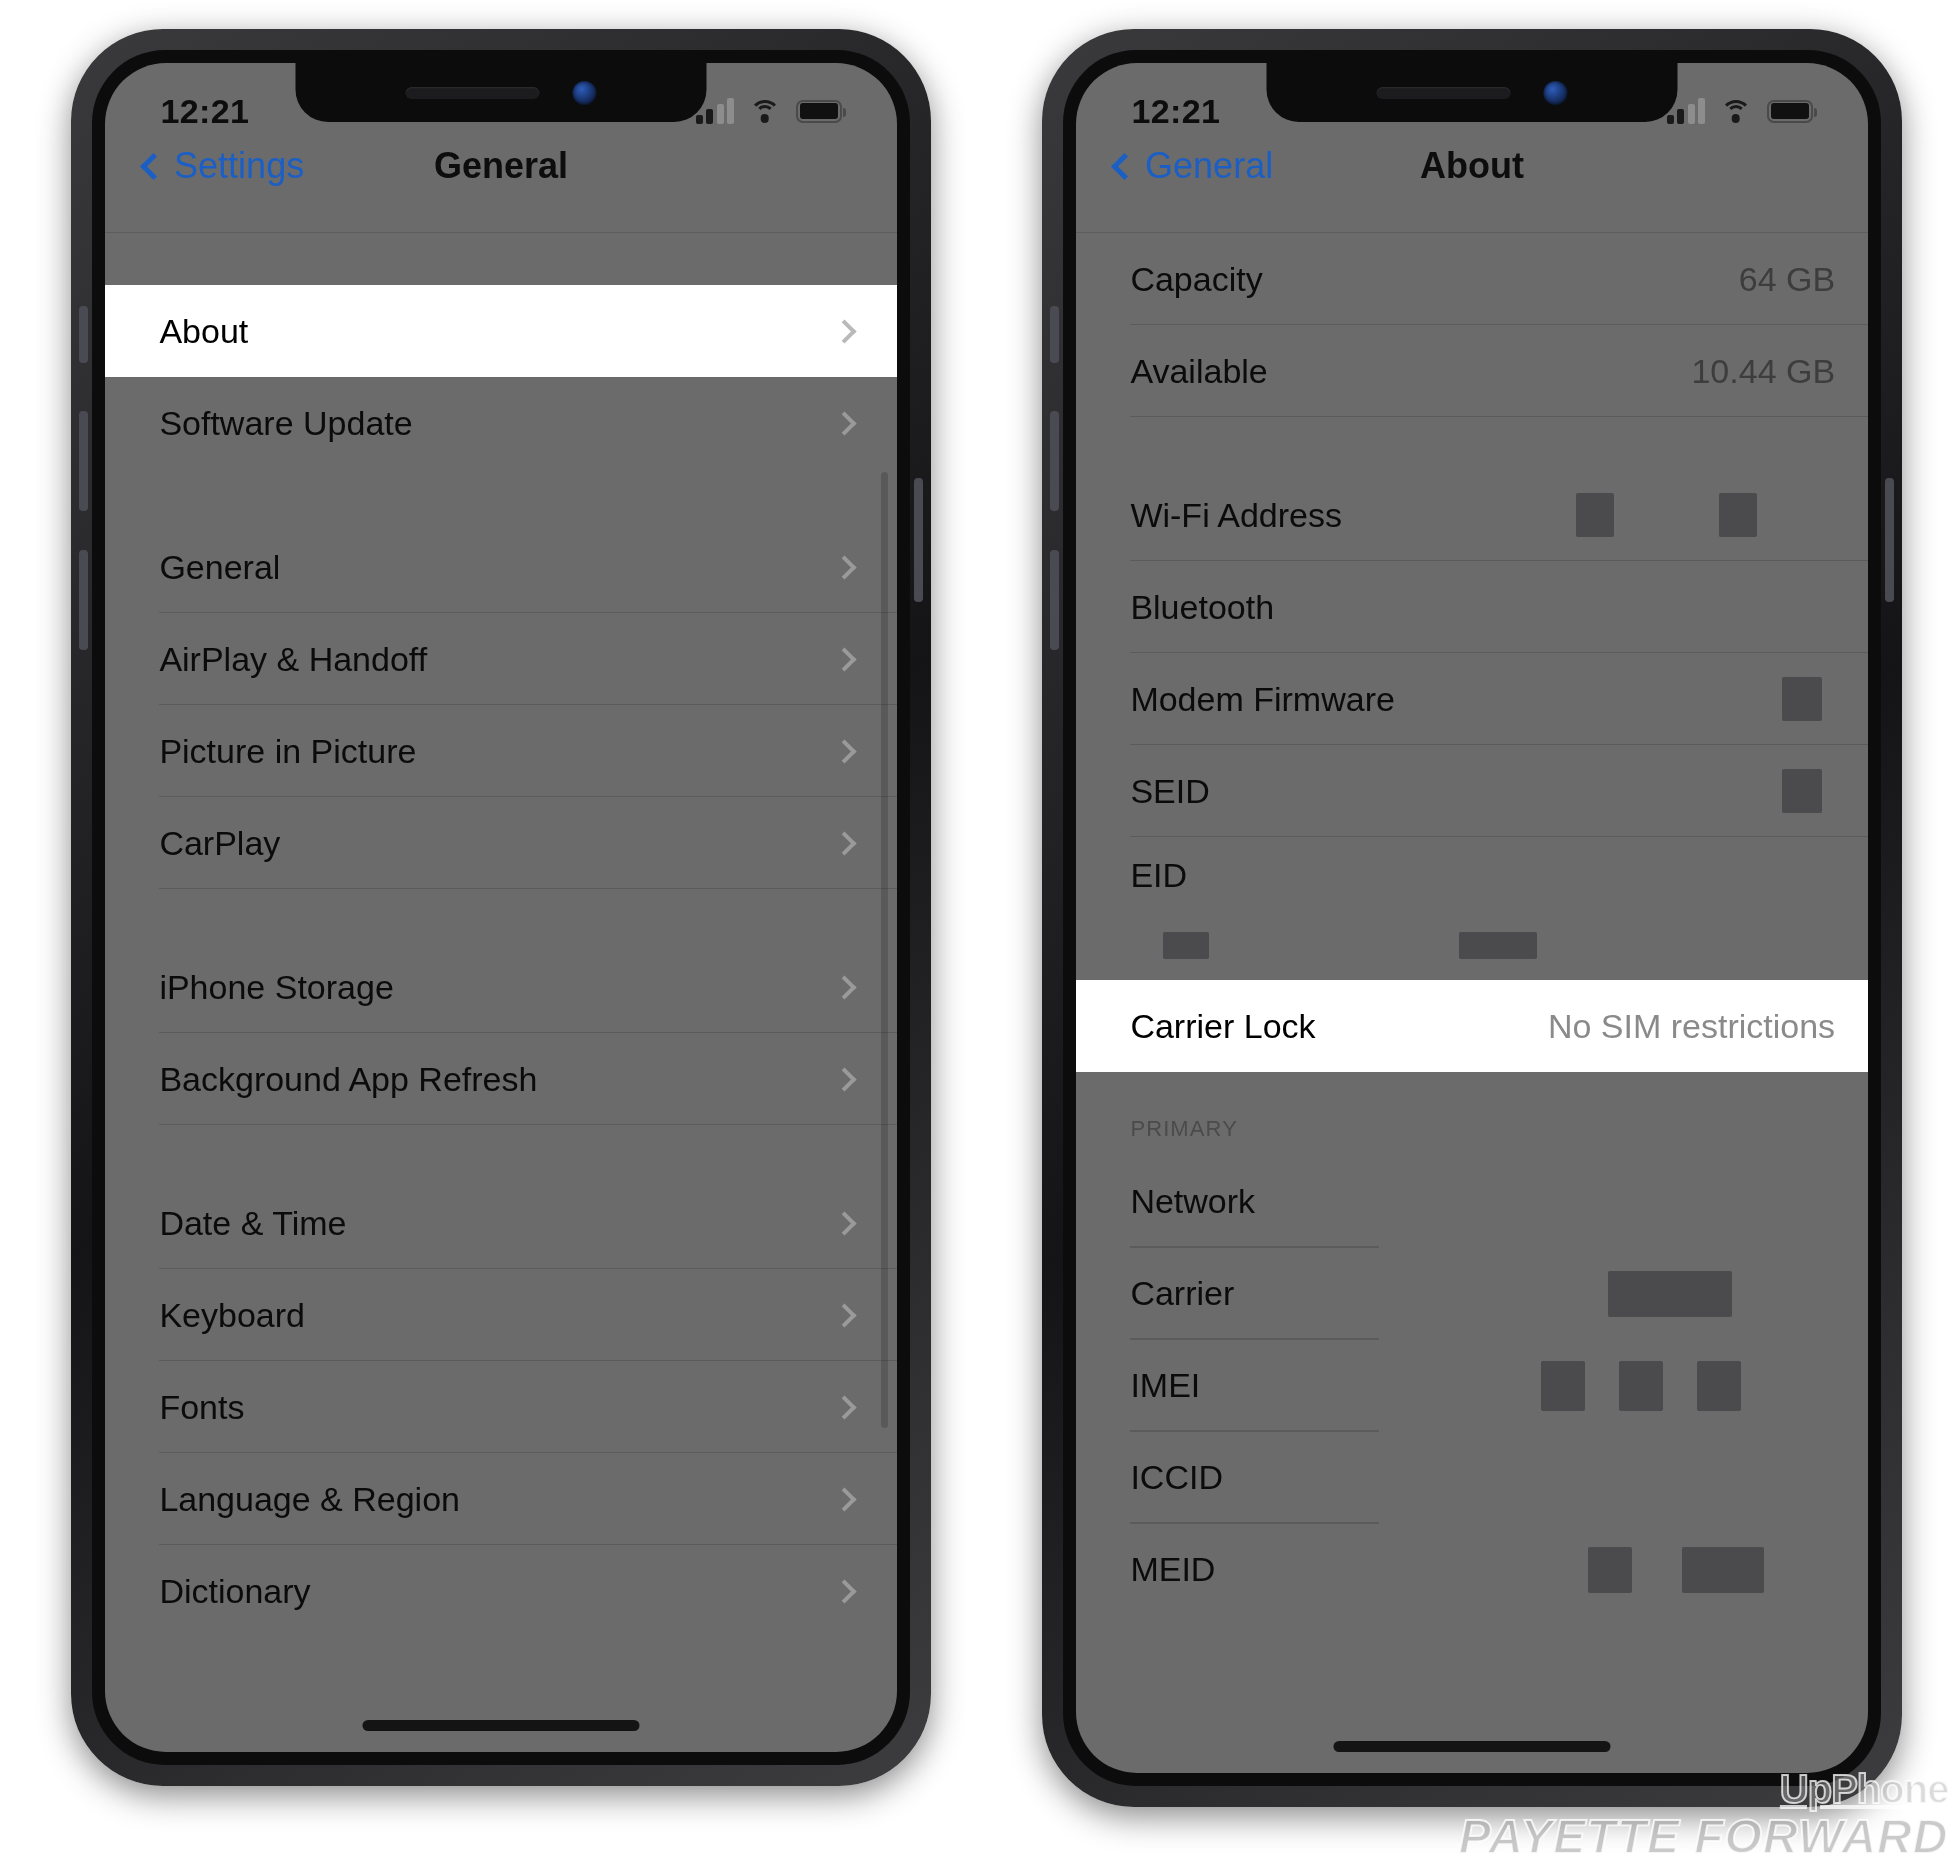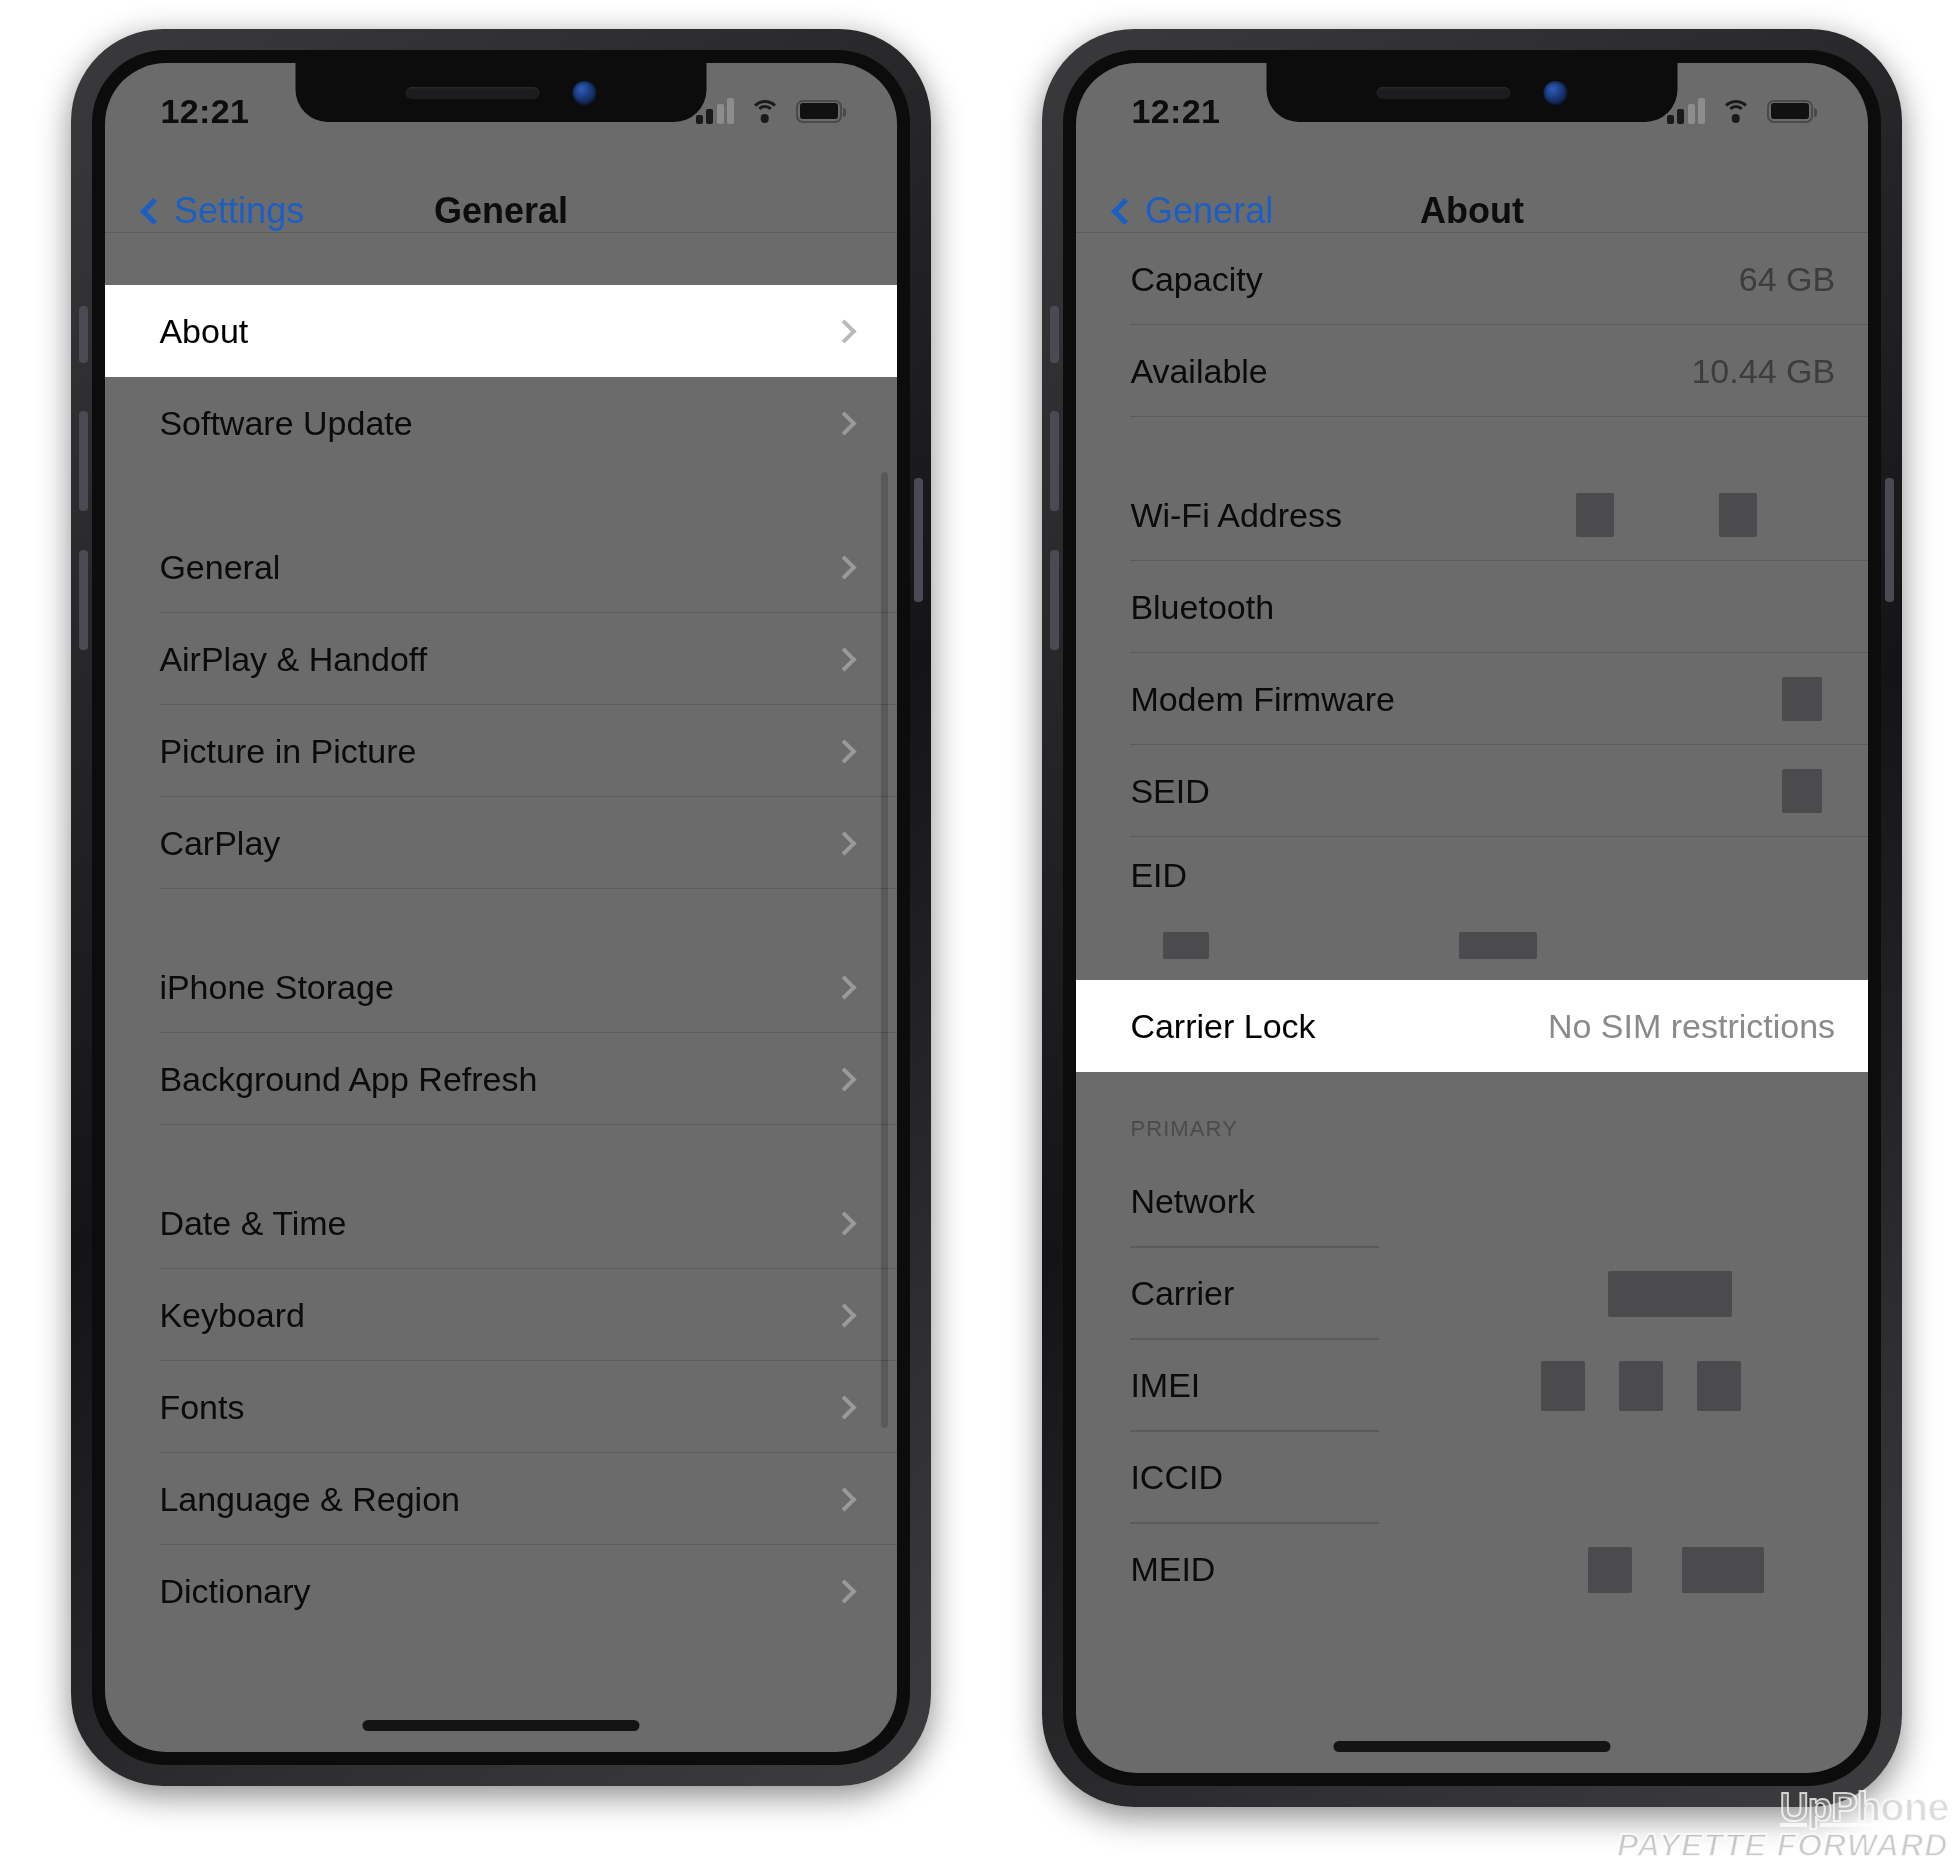--- a/index.html
+++ b/index.html
@@ -123,21 +123,21 @@
   .batt::after{
     content:""; position:absolute; right:-6.7px; top:6.7px;
     width:3.8px; height:8.6px; border-radius:0 2.9px 2.9px 0; background:#4a4a4a;
   }
   .batt i { display:block; height:100%; background:#111; border-radius:2.9px; }
 
   
   .navbar {
     position: relative; z-index: 20;
     height: 88px;
-    display: flex; align-items: flex-end;
+    display: flex; align-items: flex-start;
     padding: 0 32.5px;
     border-bottom: 1.9px solid rgba(0,0,0,.13);
   }
   .back {
     display: flex; align-items: center; gap: 11.5px;
     color: #1c5fc4;
     font-size: 36px;
     white-space: nowrap;
   }
   .chev-left {
@@ -240,21 +240,21 @@
   }
   .wm-top {
     font-size: 40px; font-weight: 700;
     color: rgba(170,170,170,.42);
     -webkit-text-stroke: 1.9px rgba(255,255,255,.75);
     letter-spacing: -1px;
     line-height: 1;
     text-decoration: underline;
   }
   .wm-bot {
-    font-size: 32px; font-weight: 700; font-style: italic;
+    font-size: 48px; font-weight: 700; font-style: italic;
     color: rgba(150,150,150,.5);
     -webkit-text-stroke: 1.9px rgba(255,255,255,.8);
     letter-spacing: 1px;
     line-height: 1.15;
   }
 </style>
 </head>
 <body>
 
 <div class="stage">

